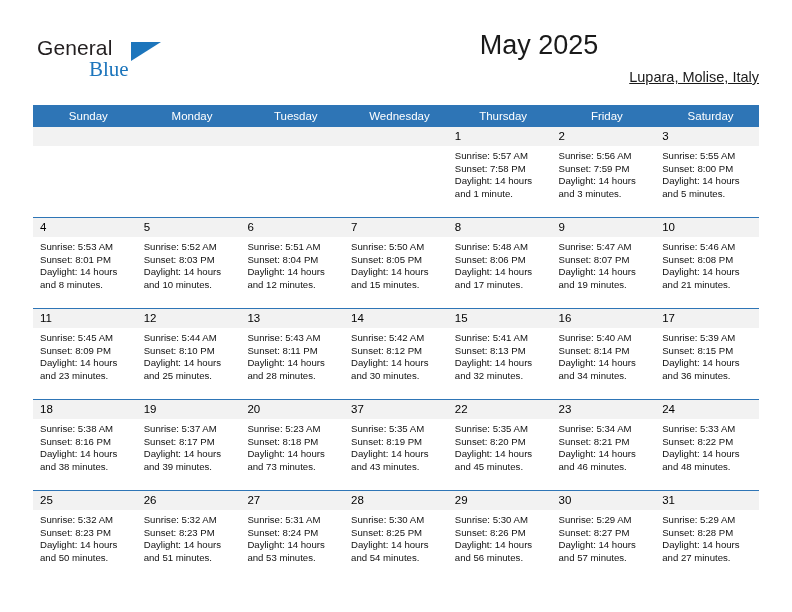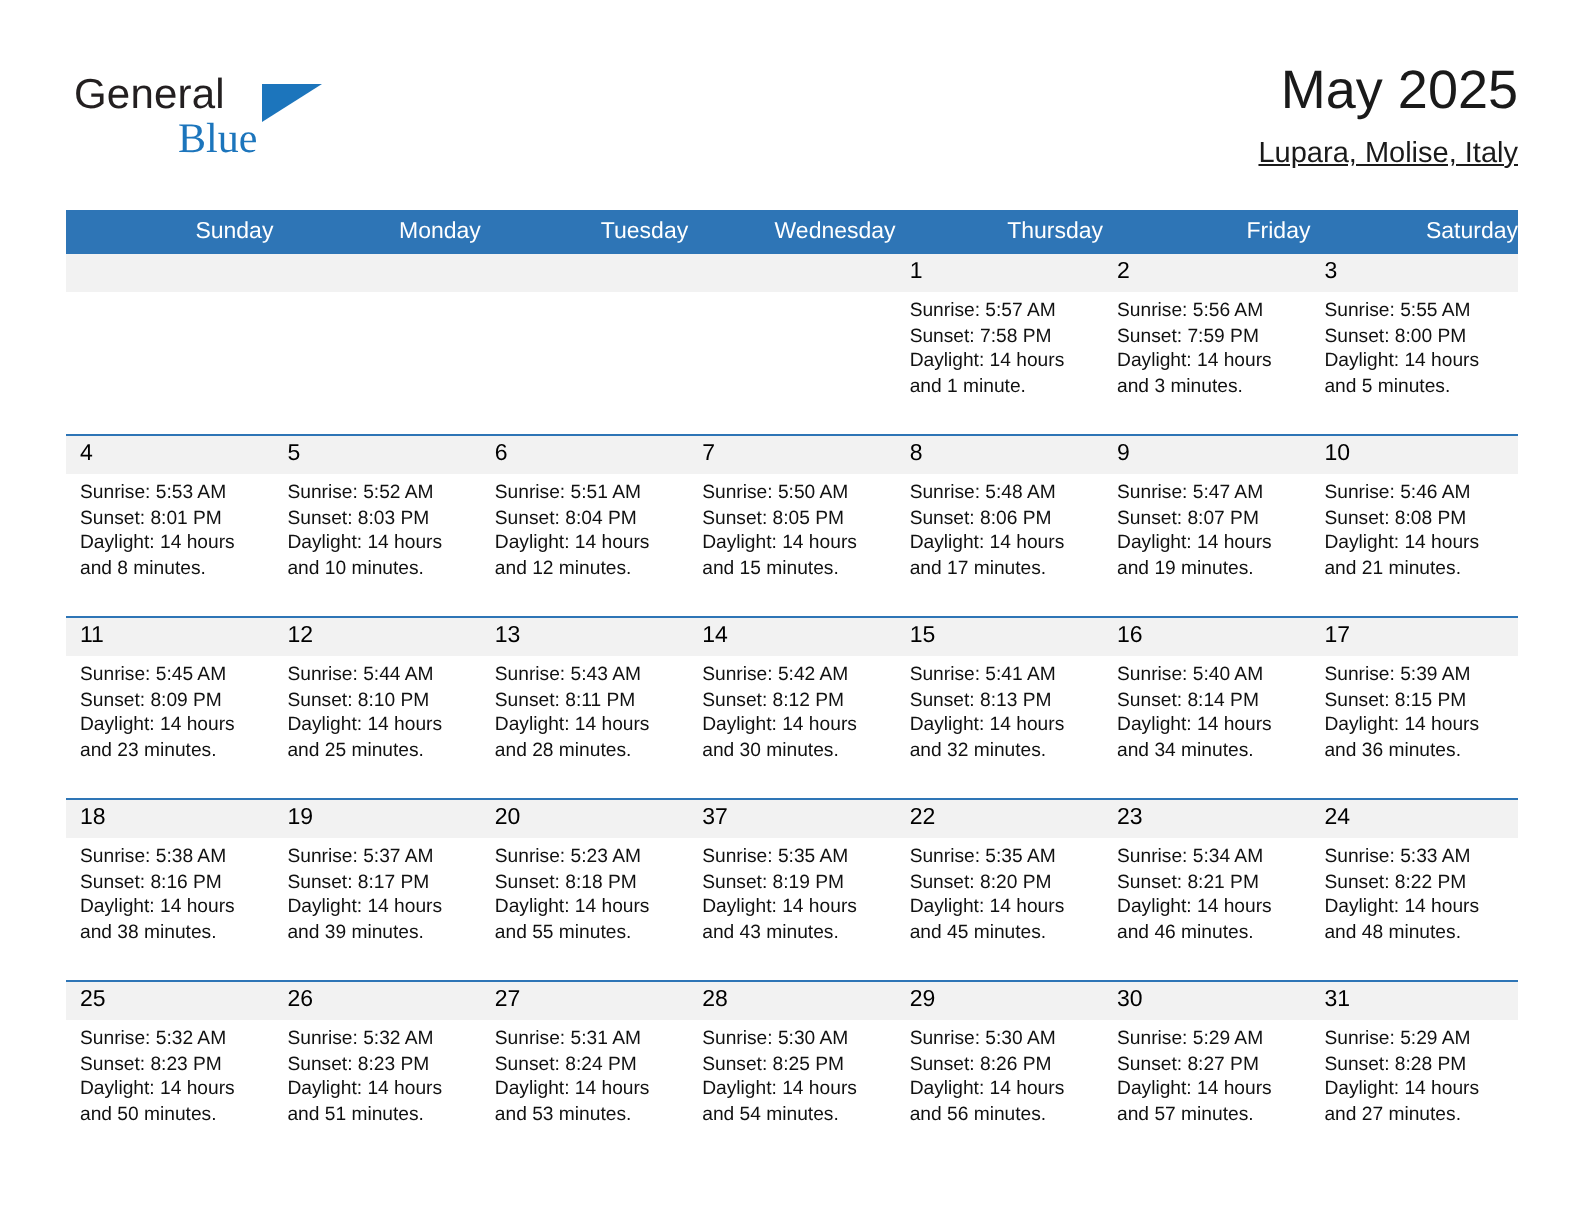--- a/index.html
+++ b/index.html
@@ -70,20 +70,21 @@
     text-align: right;
     width: 440px;
   }
   .cal-title {
     font-size: 27px;
     color: #1a1a1a;
     line-height: 34px;
     font-family: "Liberation Sans", sans-serif;
     font-weight: normal;
     margin: 0;
+    text-align: center;
   }
   .cal-subtitle {
     font-size: 14.5px;
     color: #1a1a1a;
     line-height: 22px;
     margin: 4px 0 0 0;
     font-family: "Liberation Sans", sans-serif;
     text-decoration: underline;
   }
 
@@ -96,21 +97,21 @@
     border-collapse: collapse;
     table-layout: fixed;
   }
   .calendar col { width: 103.71px; }
 
   .dow-row th {
     background: #2e75b6;
     color: #ffffff;
     font-size: 11.5px;
     font-weight: normal;
-    text-align: right;
+    text-align: center;
     padding: 4px 0 5px 7px;
     height: 13px;
     font-family: "Liberation Sans", sans-serif;
     margin-top: 27px;
   }
 
   .week-row td {
     vertical-align: top;
     padding: 0;
     border-top: 1px solid #2e75b6;
@@ -393,21 +394,21 @@
               <div>Daylight: 14 hours</div>
               <div>and 39 minutes.</div>
             </div>
           </td>
           <td class="day-cell">
             <div class="daynum">20</div>
             <div class="dayinfo">
               <div>Sunrise: 5:23 AM</div>
               <div>Sunset: 8:18 PM</div>
               <div>Daylight: 14 hours</div>
-              <div>and 55 minutes.</div>
+              <div>and 73 minutes.</div>
             </div>
           </td>
           <td class="day-cell">
             <div class="daynum">37</div>
             <div class="dayinfo">
               <div>Sunrise: 5:35 AM</div>
               <div>Sunset: 8:19 PM</div>
               <div>Daylight: 14 hours</div>
               <div>and 43 minutes.</div>
             </div>

